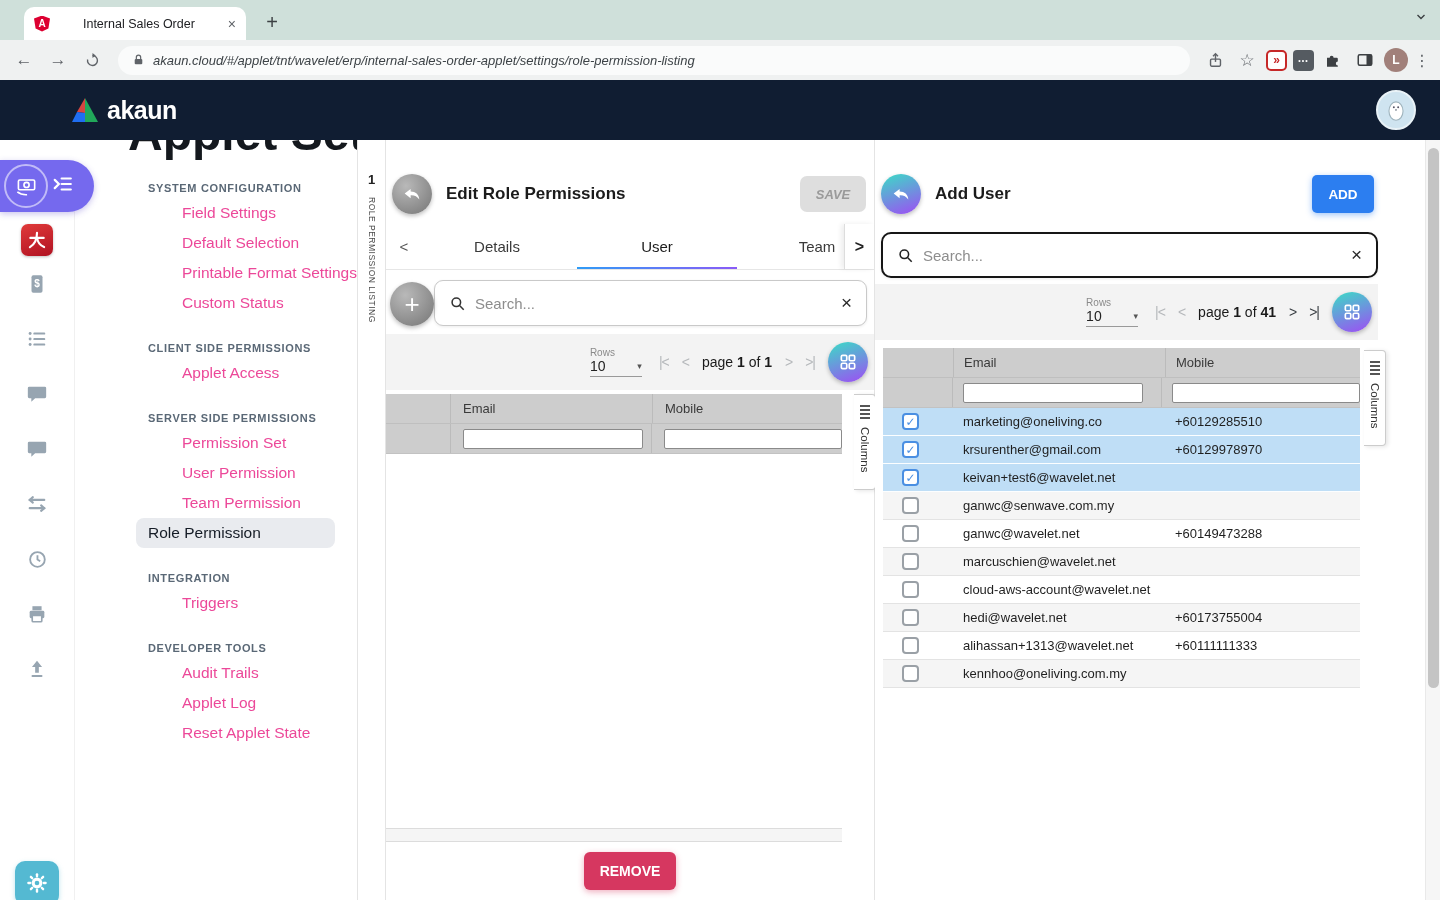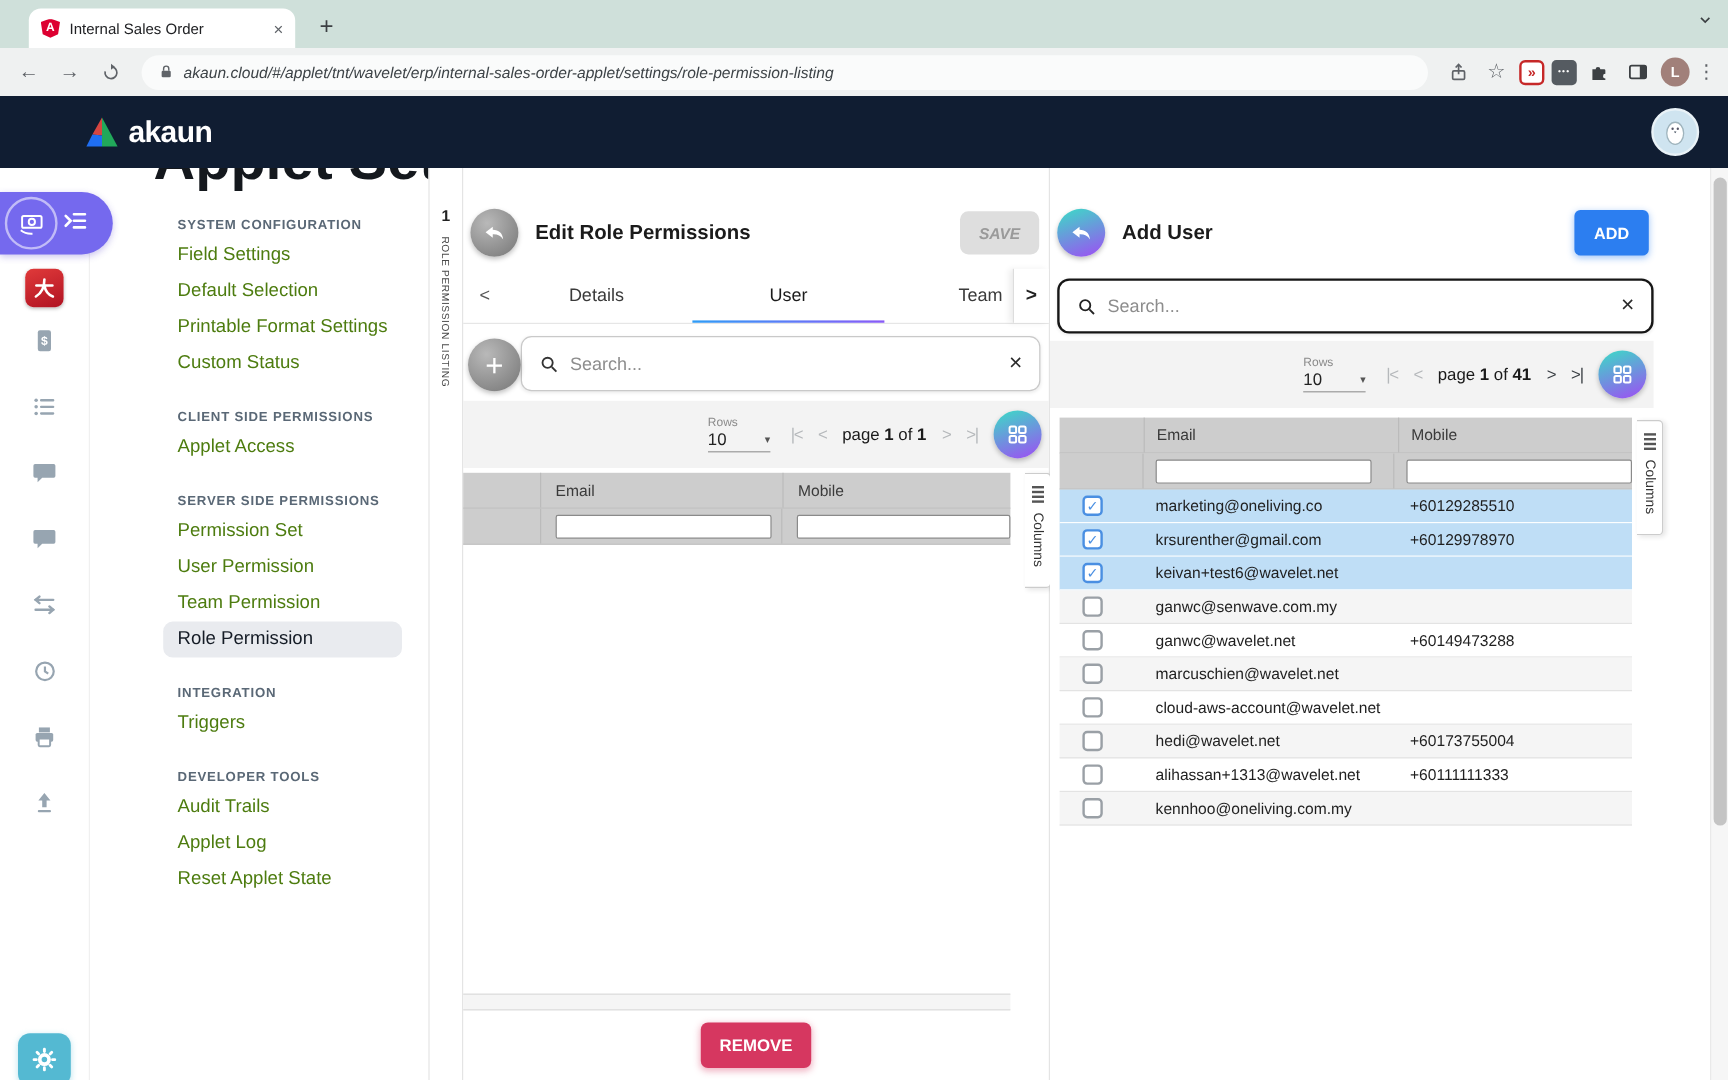--- a/index.html
+++ b/index.html
@@ -6,21 +6,21 @@
   html,body { width:1440px; height:900px; overflow:hidden;
     font-family:"Liberation Sans","DejaVu Sans",sans-serif; background:#fff; }
 
   
   .browser-tabs { position:relative; height:40px; background:#cfe0da; }
   .tab { position:absolute; left:24px; top:7px; width:222px; height:33px; background:#fff;
     border-radius:10px 10px 0 0; display:flex; align-items:center; padding:0 10px; gap:8px; }
   .favicon { width:16px; height:16px; background:#dd0031; color:#fff; font-size:10px; font-weight:700;
     display:flex; align-items:center; justify-content:center;
     clip-path:polygon(50% 0,100% 18%,90% 82%,50% 100%,10% 82%,0 18%); flex:none; }
-  .tab-title { font-size:12.5px; color:#202124; flex:1; white-space:nowrap; overflow:hidden; }
+  .tab-title { font-size:12.5px; color:#202124; flex:1; white-space:nowrap; overflow:hidden;text-align:center; }
   .tab-close { font-size:14px; color:#5f6368; cursor:pointer; }
   .newtab { position:absolute; left:258px; top:8px; font-size:20px; color:#3c4043; width:28px; height:28px;
     display:flex; align-items:center; justify-content:center; }
   .tabstrip-chevron { position:absolute; right:12px; top:10px; }
 
   .browser-toolbar { height:40px; background:#eff1f1; display:flex; align-items:center; padding:0 10px; gap:6px; }
   .nav-glyph { font-size:17px; color:#5f6368; width:28px; height:28px; display:flex; align-items:center; justify-content:center; }
   .omnibox { flex:1; height:29px; background:#fafbfb; border-radius:15px; display:flex; align-items:center;
     padding:0 14px; gap:8px; margin:0 6px;font-style:italic; }
   .omnibox .url { font-size:13px; color:#3d4347; white-space:nowrap; overflow:hidden; flex:1; }
@@ -55,21 +55,21 @@
   .rail-app { width:32px; height:32px; border-radius:7px; background:linear-gradient(160deg,#e03a3a,#b01222);
     display:flex; align-items:center; justify-content:center; margin-top:14px; box-shadow:0 1px 3px rgba(0,0,0,.25); }
   .rail-icon { height:55px; display:flex; align-items:center; justify-content:center; width:100%; }
   .rail-gear { position:absolute; left:15px; top:721px; width:44px; height:44px; border-radius:10px; background:#54b9d2;
     display:flex; align-items:center; justify-content:center; box-shadow:0 2px 5px rgba(84,185,210,.4); }
 
   
   .nav-panel { position:absolute; left:75px; top:30px; width:282px; }
   .nav-sec-title { font-size:11px; font-weight:700; color:#5a6876; letter-spacing:.06em; margin:24px 0 4px 73px; }
   .nav-sec-title:first-child { margin-top:12px; }
-  .nav-link { height:30px; display:flex; align-items:center; margin-left:73px; font-size:15.5px; color:#4d7c0f; cursor:pointer; }
+  .nav-link { height:30px; display:flex; align-items:center; margin-left:107px; font-size:15.5px; color:#ec4899; cursor:pointer; }
   .nav-link.active { margin-left:61px; margin-right:22px; padding-left:12px; background:#e9ebef; border-radius:8px; color:#151c26; }
 
   .vtab-strip { position:absolute; left:357px; top:0; bottom:0; width:28px; border-left:1px solid #e4e4e4;
     background:#fff; display:flex; flex-direction:column; align-items:center; padding-top:32px; }
   .vtab-num { font-size:13px; font-weight:700; color:#222; }
   .vtab-label { writing-mode:vertical-rl; font-size:8.5px; color:#4a4a4a; letter-spacing:.5px; margin-top:10px; }
 
   
   .panel { position:absolute; top:0; bottom:0; display:flex; flex-direction:column; padding-top:28px; background:#fff; }
   .middle-panel { left:385px; width:490px; border-left:1px solid #e4e4e4; border-right:1px solid #e4e4e4; }

